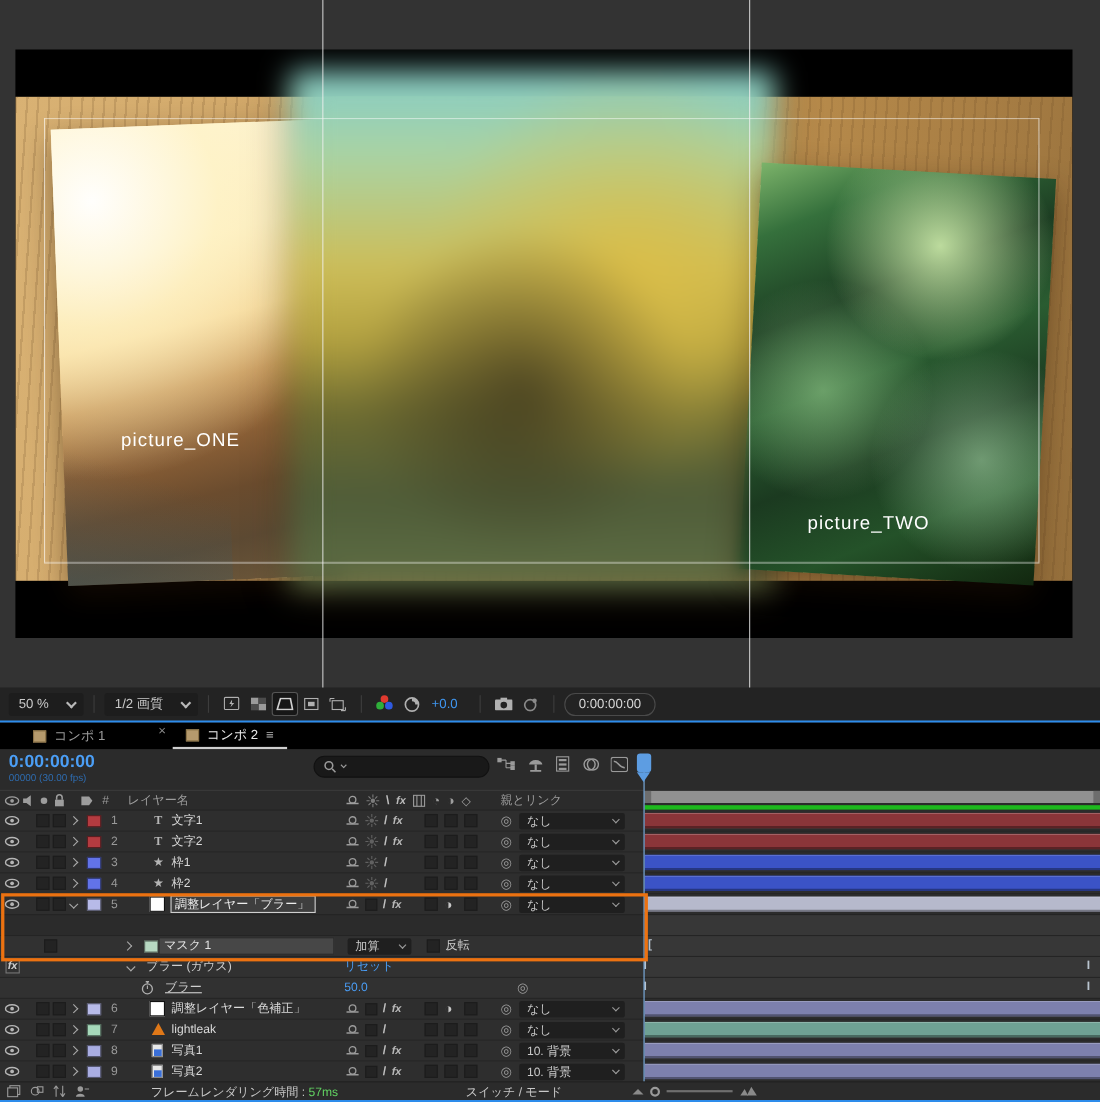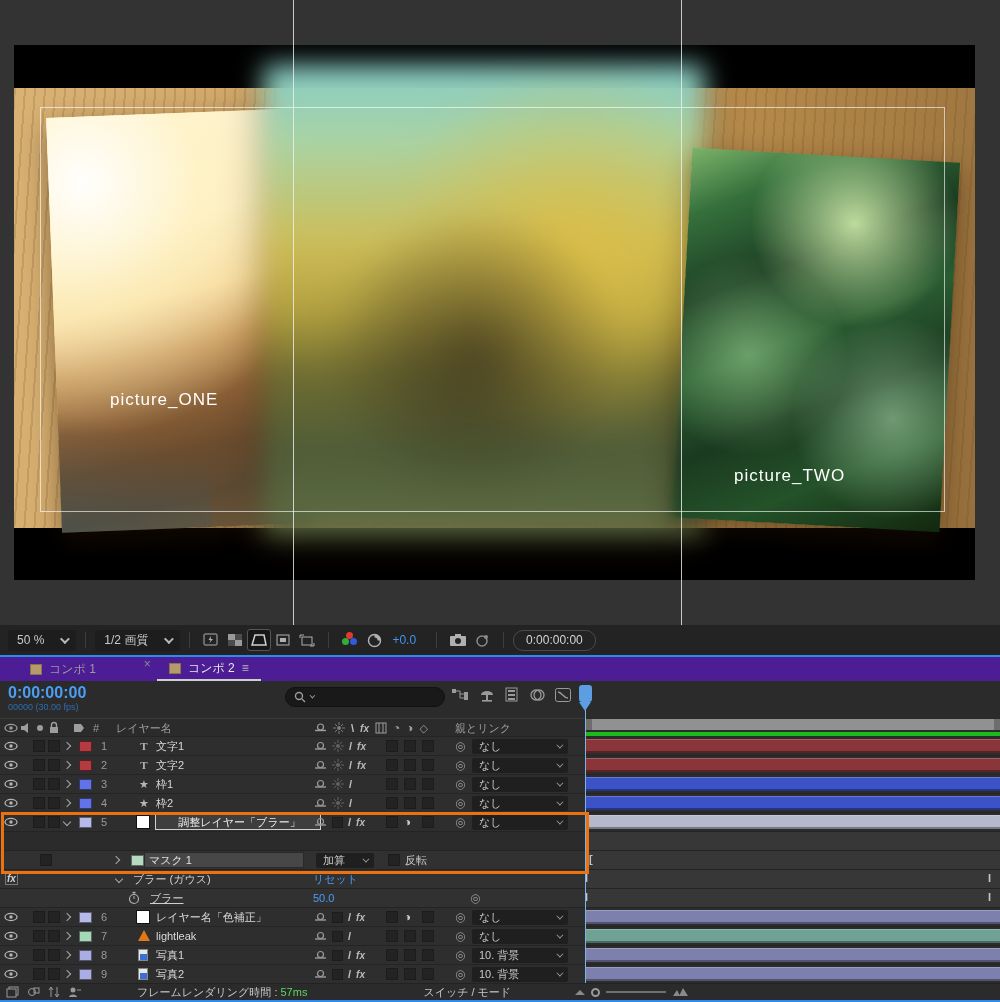--- a/index.html
+++ b/index.html
@@ -59,21 +59,21 @@
     border-bottom:2px solid #b9b9b9; transform:rotate(45deg) translateY(-2px); }
   #exposure-value { color:#3f96f0; margin-left:6px; }
   #viewer-timecode { height:21px; border:1px solid #4a4a4a; border-radius:10px; padding:0 12px;
     display:flex; align-items:center; color:#d5d5d5; }
   .rgb-dots { position:relative; width:18px; height:16px; }
   .rgb-dots i { position:absolute; width:7px; height:7px; border-radius:50%; }
 
   
   #timeline { position:absolute; top:655px; left:0; width:1000px; height:347px; background:#2b2b2b;
     border-top:2px solid #2d8ceb; border-bottom:2px solid #2d8ceb; }
-  #tabbar { position:absolute; top:0; left:0; right:0; height:24px; background:#4c1d95; display:flex;
+  #tabbar { position:absolute; top:0; left:0; right:0; height:24px; background:#000000; display:flex;
     font-size:12px; }
   .tab { display:flex; align-items:center; gap:7px; height:24px; padding:0 12px; color:#9b9b9b; }
   .tab.active { color:#e8e8e8; border-bottom:2px solid #cfcfcf; }
   .comp-chip { width:12px; height:11px; background:#b59a6d; border:1px solid #8b7348; }
   #topbar { position:absolute; top:24px; left:0; width:585px; height:37px; }
   #tl-timecode { position:absolute; left:8px; top:3px; font-size:16px; font-weight:bold; color:#4b9ef5; }
   #tl-frameinfo { position:absolute; left:8px; top:21px; font-size:9px; color:#2e6cb0; }
   #search-box { position:absolute; left:285px; top:6px; width:160px; height:20px; background:#191919;
     border:1px solid #111; border-radius:10px; display:flex; align-items:center; padding-left:8px; gap:3px; }
   .tl-icons { position:absolute; left:452px; top:6px; display:flex; gap:10px; align-items:center; }
@@ -114,22 +114,22 @@
   .rchev { display:inline-block; width:6px; height:6px; border-right:1.5px solid #a9a9a9;
     border-bottom:1.5px solid #a9a9a9; }
   .rchev.right { transform:rotate(-45deg); }
   .rchev.down { transform:rotate(45deg); }
   .bar { position:absolute; left:1px; right:0; top:2px; bottom:2px;
     box-shadow:inset 0 1px rgba(255,255,255,.22), inset 0 -2px rgba(0,0,0,.35); }
   .bar.texture { background-image:
       repeating-linear-gradient(90deg, rgba(125,128,155,.35) 0 1px, rgba(0,0,0,0) 1px 3px),
       repeating-linear-gradient(0deg, rgba(255,255,255,.25) 0 1px, rgba(0,0,0,0) 1px 2px); }
   .edge-mark { position:absolute; top:2px; color:#b9c4cf; font-size:11px; font-weight:bold; }
-  .name-edit { position:absolute; left:155px; top:1px; width:166px; height:16px; background:#3e3e3e;
-    border:1px solid #cfcfcf; color:#ececec; line-height:14px; padding-left:3px; font-size:11px; white-space:nowrap; overflow:hidden;text-align:center; }
+  .name-edit { position:absolute; left:155px; top:1px; width:132px; height:16px; background:#3e3e3e;
+    border:1px solid #cfcfcf; color:#ececec; line-height:14px; padding-left:3px; font-size:11px; white-space:nowrap; overflow:hidden; }
   .name-box { position:absolute; left:144px; top:1px; width:160px; height:16px; background:#474747;
     border:1px solid #2a2a2a; color:#e2e2e2; line-height:15px; padding-left:4px; font-size:11px; }
   .mode-dd { position:absolute; left:316px; top:2px; width:58px; height:15px; background:#1f1f1f; border-radius:2px;
     color:#c9c9c9; display:flex; align-items:center; padding:0 7px; font-size:11px; }
   .mode-dd .chev { width:5px; height:5px; border-width:1.5px; margin-left:auto; border-color:#9a9a9a; }
   .blue-val { position:absolute; left:313px; color:#4a9df5; }
   #selection-box { position:absolute; left:1px; top:155px; width:588px; height:62px;
     border:3px solid #ec7211; z-index:8; pointer-events:none; }
   #playhead-line { position:absolute; left:585px; top:38px; width:1px; height:288px; background:#7fb3e8; z-index:7; }
   #playhead-head { position:absolute; left:579px; top:28px; z-index:9; }
@@ -620,21 +620,21 @@
               <ellipse cx="7" cy="9" rx="6" ry="3.6" fill="none" stroke="#b5b5b5" stroke-width="1.3"></ellipse>
               <circle cx="7" cy="9" r="1.7" fill="#b5b5b5"></circle>
             </svg>
           </span>
           <span class="cbox" style="left: 33px;"></span>
           <span class="cbox" style="left: 48px;"></span>
           <span class="rchev right" style="position: absolute; left: 64px; top: 6px;"></span>
           <span class="chip" style="background: rgb(183, 186, 232);"></span>
           <span class="cell num">6</span>
           <span style="position: absolute; left: 136px; top: 2px; width: 14px; height: 14px; background: rgb(255, 255, 255); border: 1px solid rgb(17, 17, 17);"></span>
-          <span class="cell lname">レイヤー名「色補正」</span>
+          <span class="cell lname">調整レイヤー「色補正」</span>
           <span class="sw" style="left: 314px; gap: 5px;">
             <svg width="13" height="11">
               <circle cx="6.5" cy="4.5" r="3" fill="none" stroke="#9a9a9a" stroke-width="1.2"></circle>
               <path d="M1 8 H12" stroke="#9a9a9a" stroke-width="1.4"></path>
             </svg>
             <span style="width: 11px; height: 11px; background: rgb(35, 35, 35); border: 1px solid rgb(28, 28, 28); display: inline-block;"></span>
             <span class="quality-sl">/</span>
             <span class="fx-it">fx</span>
           </span>
           <span class="cbox" style="left: 386px;"></span>

